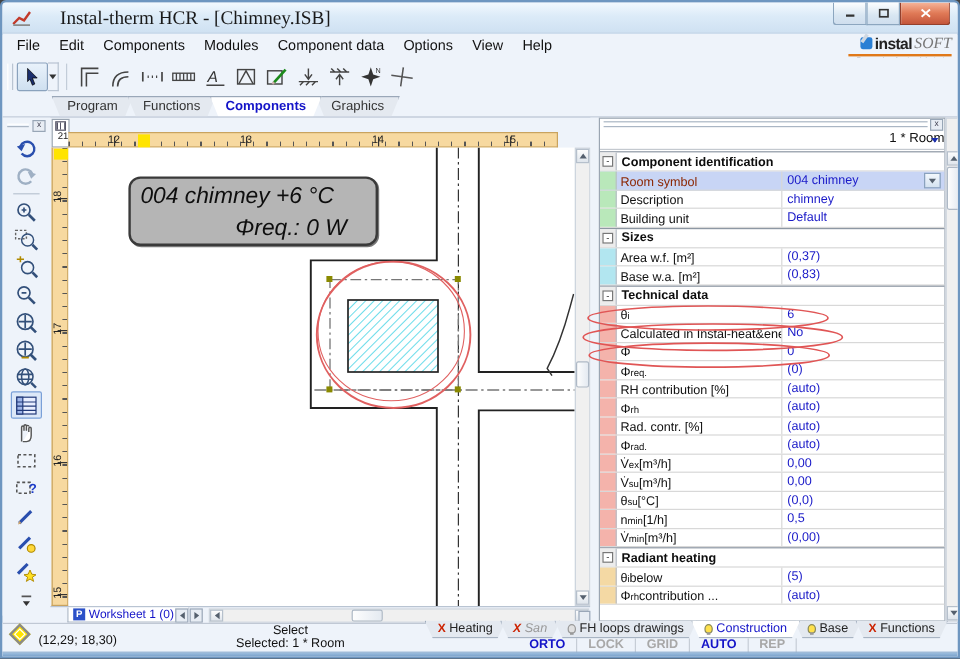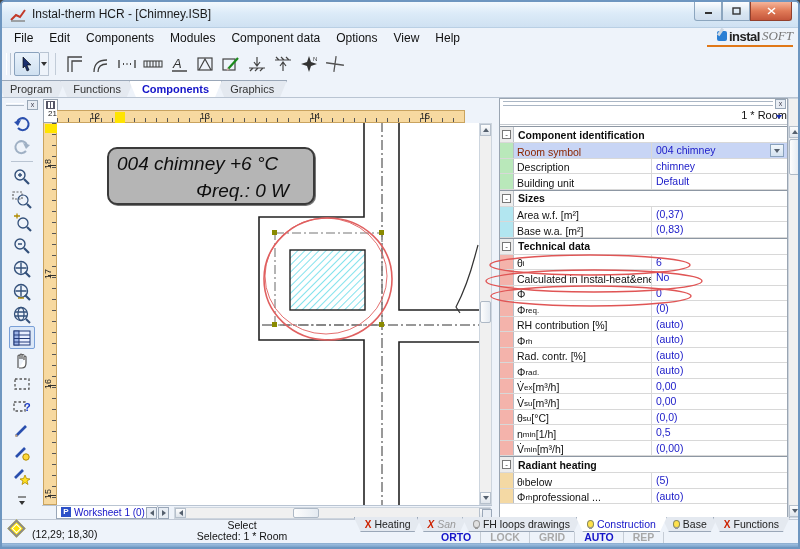--- a/index.html
+++ b/index.html
@@ -1,21 +1,21 @@
 <!DOCTYPE html>
 <html><head>
 <meta charset="utf-8">
 <style>
   html,body{margin:0;padding:0;background:#444;}
   *{box-sizing:border-box;font-family:"Liberation Sans","DejaVu Sans",sans-serif;}
   #window{position:relative;width:800px;height:549px;background:#eef3fa;border:2px solid #6e96c0;border-radius:5px 5px 0 0;overflow:hidden;}
   
   .titlebar{position:absolute;left:0;top:0;width:100%;height:26px;background:linear-gradient(180deg,#f3f9fe 0%,#dcebf8 45%,#cfe1f2 100%);border-bottom:1px solid #b9cfe4;}
   .app-icon{position:absolute;left:8px;top:6px;width:16px;height:14px;}
-  .wtitle{position:absolute;left:30px;top:5px;font-size:12px;color:#1a1a1a;}
+  .wtitle{position:absolute;left:48px;top:5px;font-size:16px;color:#1a1a1a;font-family:Liberation Serif, serif;}
   .winbtns{position:absolute;right:6px;top:0;display:flex;}
   .wbtn{width:28px;height:19px;border:1px solid #8ca6bf;border-top:none;display:flex;align-items:center;justify-content:center;background:linear-gradient(180deg,#fdfeff,#d8e6f2 60%,#cfdeee);}
   .wbtn.min{border-radius:0 0 0 3px;}
   .wbtn.close{width:42px;background:linear-gradient(180deg,#f6b59a,#e07a57 50%,#c4563b);border-color:#93402c;border-radius:0 0 3px 0;}
   
   .menubar{position:absolute;left:0;top:27px;width:100%;height:19px;display:flex;padding-left:4px;background:#eef3fa;}
   .menu-item{font-size:12px;color:#111;padding:2px 8px;}
   
   .logo{position:absolute;right:5px;top:26px;width:92px;text-align:right;}
   .logo-row{display:flex;align-items:center;justify-content:flex-end;gap:2px;}
@@ -27,21 +27,21 @@
   .logo-tag{font-size:5.5px;color:#888;}
   
   .toolbar{position:absolute;left:0;top:46px;width:100%;height:32px;display:flex;align-items:center;background:#eef3fa;}
   .tb-grip{width:5px;height:22px;border-left:1px solid #fff;border-right:1px solid #b9c4d2;margin:0 3px 0 4px;}
   .sel-btn{width:26px;height:24px;border:1px solid #8aa2bd;background:linear-gradient(180deg,#e9f2fb,#cfe0f0);border-radius:2px;display:flex;align-items:center;justify-content:center;}
   .sel-dd{width:9px;height:24px;border:1px solid #b9c4d2;border-left:none;display:flex;align-items:center;justify-content:center;}
   .tb-sep{width:1px;height:22px;background:#c2ccd8;margin:0 6px;}
   .tb-icon{width:26px;height:24px;display:flex;align-items:center;justify-content:center;}
   .tri-dn{width:0;height:0;border-left:3px solid transparent;border-right:3px solid transparent;border-top:4px solid #333;}
   
-  .tabbar{position:absolute;left:0;top:78px;width:100%;height:18px;background:#eef3fa;border-bottom:1px solid #b9c4d2;display:flex;align-items:stretch;}
+  .tabbar{position:absolute;left:0;top:78px;width:100%;height:18px;background:#eef3fa;border-bottom:1px solid #b9c4d2;display:flex;align-items:stretch;padding-left:46px;}
   .ttab{position:relative;font-size:11px;color:#333;background:#e4e9f0;border:1px solid #9aa7b8;border-bottom:none;padding:2px 12px 0 12px;margin-left:-5px;clip-path:polygon(0 0,100% 0,calc(100% - 7px) 100%,7px 100%);}
   .ttab.active{background:#fff;color:#1414c8;z-index:3;font-weight:bold;}
   
   .leftdock{position:absolute;left:0;top:96px;width:40px;height:415px;background:#eef3fa;}
   .dock-head{position:absolute;left:4px;top:2px;width:32px;height:10px;}
   .dock-head .grip{position:absolute;left:0;top:3px;width:18px;height:3px;border-top:1px solid #fff;border-bottom:1px solid #aab6c4;}
   .dock-x{position:absolute;right:0;top:0;width:11px;height:10px;border:1px solid #98a6b6;background:#e8edf4;font-size:7px;line-height:8px;text-align:center;color:#445;}
   .ltools{position:absolute;left:7px;top:14px;display:flex;flex-direction:column;align-items:center;}
   .li{width:26px;height:23px;display:flex;align-items:center;justify-content:center;}
   .li.active{border:1px solid #7aa0d8;background:#dce8f8;border-radius:2px;}
@@ -660,21 +660,21 @@
             <span class="sb2">i</span>
             <span> below</span>
           </span>
           <span class="pval">(5)</span>
         </div>
       <div class="pr">
           <span class="stripe st-t"></span>
           <span class="plabel">
             <span>Φ</span>
             <span class="sb2">rh</span>
-            <span> professional ...</span>
+            <span> contribution ...</span>
           </span>
           <span class="pval">(auto)</span>
         </div>
     </div>
 
     <svg class="panel-annot" width="310" height="420" viewBox="0 0 310 420">
       <g fill="none" stroke="#e05555" stroke-width="1.4">
         <ellipse cx="112" cy="166" rx="100" ry="10"></ellipse>
         <ellipse cx="116" cy="182" rx="108" ry="11"></ellipse>
         <ellipse cx="113" cy="197" rx="100" ry="10"></ellipse>

